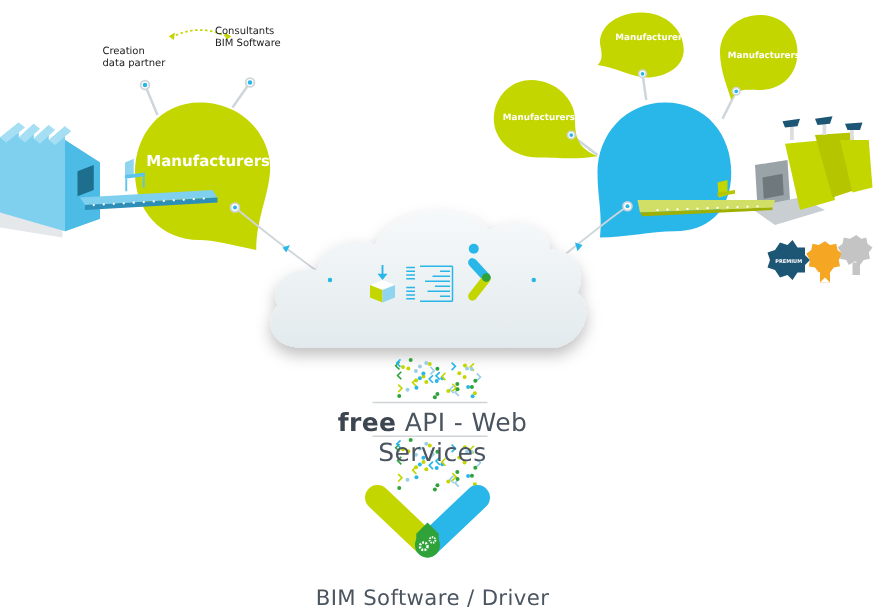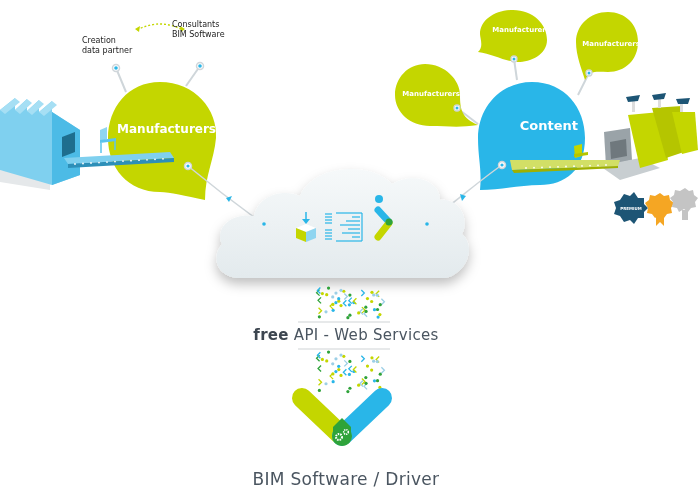--- a/index.html
+++ b/index.html
@@ -1,21 +1,21 @@
 <!DOCTYPE html>
 <html><head>
 <meta charset="utf-8">
 <style>
   html,body{margin:0;padding:0;background:#ffffff;}
   body{width:700px;height:489px;position:relative;overflow:hidden;font-family:"DejaVu Sans",sans-serif;}
   .abs{position:absolute;}
   svg{position:absolute;left:0;top:0;}
   .label-small{font-size:8px;color:#222;text-align:left;line-height:10px;}
   .bubble-text{color:#fff;font-weight:bold;text-align:right;}
-  .caption{font-size:15px;color:#4a5560;letter-spacing:0.3px;}
+  .caption{font-size:20px;color:#4a5560;letter-spacing:0.3px;}
   .caption b{font-weight:bold;color:#3d4650;}
 </style>
 </head>
 <body>
 
 <svg width="700" height="489" viewBox="0 0 700 489">
   <defs>
     <filter id="shadow" x="-20%" y="-20%" width="140%" height="160%">
       <feDropShadow dx="0" dy="6" stdDeviation="6" flood-color="#000" flood-opacity="0.25"></feDropShadow>
     </filter>
@@ -326,18 +326,17 @@
   <div>BIM Software</div>
 </div>
 
 <div class="abs bubble-text" style="left:112px;top:122px;width:104px;font-size:12px;">Manufacturers</div>
 
 <div class="abs bubble-text" style="left:474px;top:26px;width:76px;font-size:7px;">Manufacturers</div>
 <div class="abs bubble-text" style="left:574px;top:40px;width:66px;font-size:7px;">Manufacturers</div>
 <div class="abs bubble-text" style="left:394px;top:90px;width:66px;font-size:7px;">Manufacturers</div>
 
 <div class="abs bubble-text" style="left:486px;top:118px;width:92px;font-size:13px;line-height:15px;">
-  <div>Content</div>
 </div>
 
 <div class="abs caption" style="left:236px;top:326px;width:220px;text-align:center;"><b>free</b><span> API - Web Services</span></div>
 
 <div class="abs caption" style="left:236px;top:469px;width:220px;text-align:center;font-size:17px;">BIM Software / Driver</div>
 
 </body></html>

